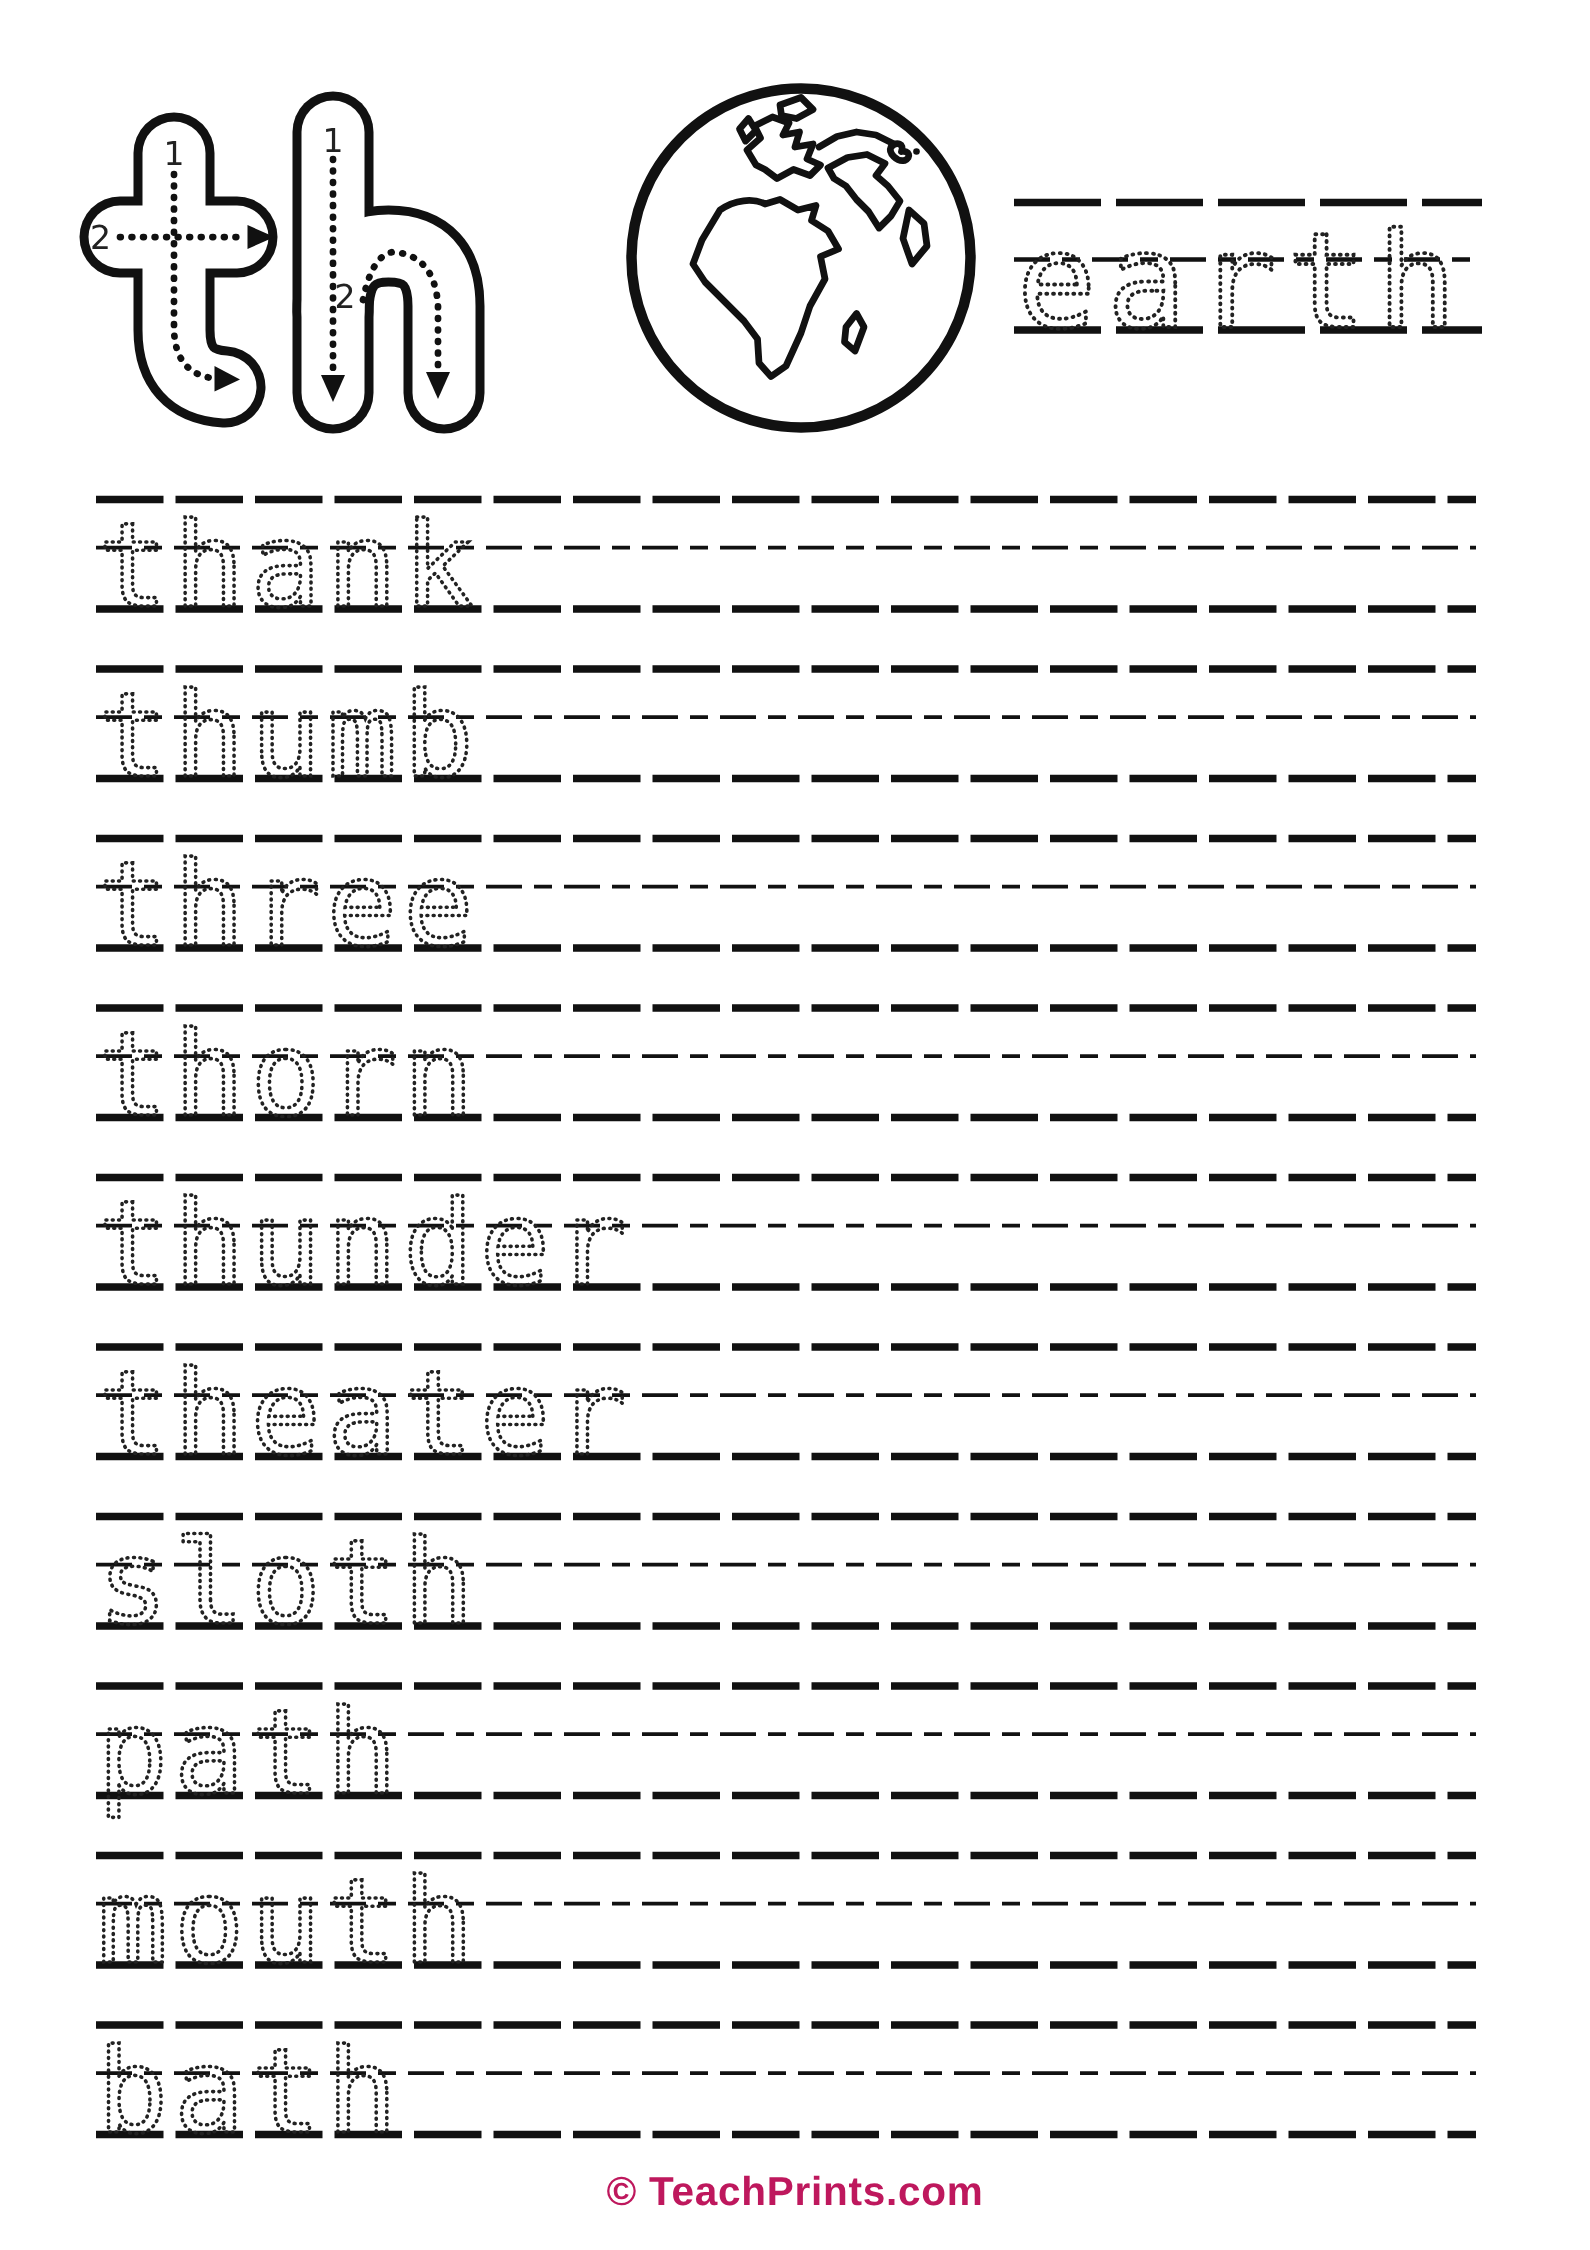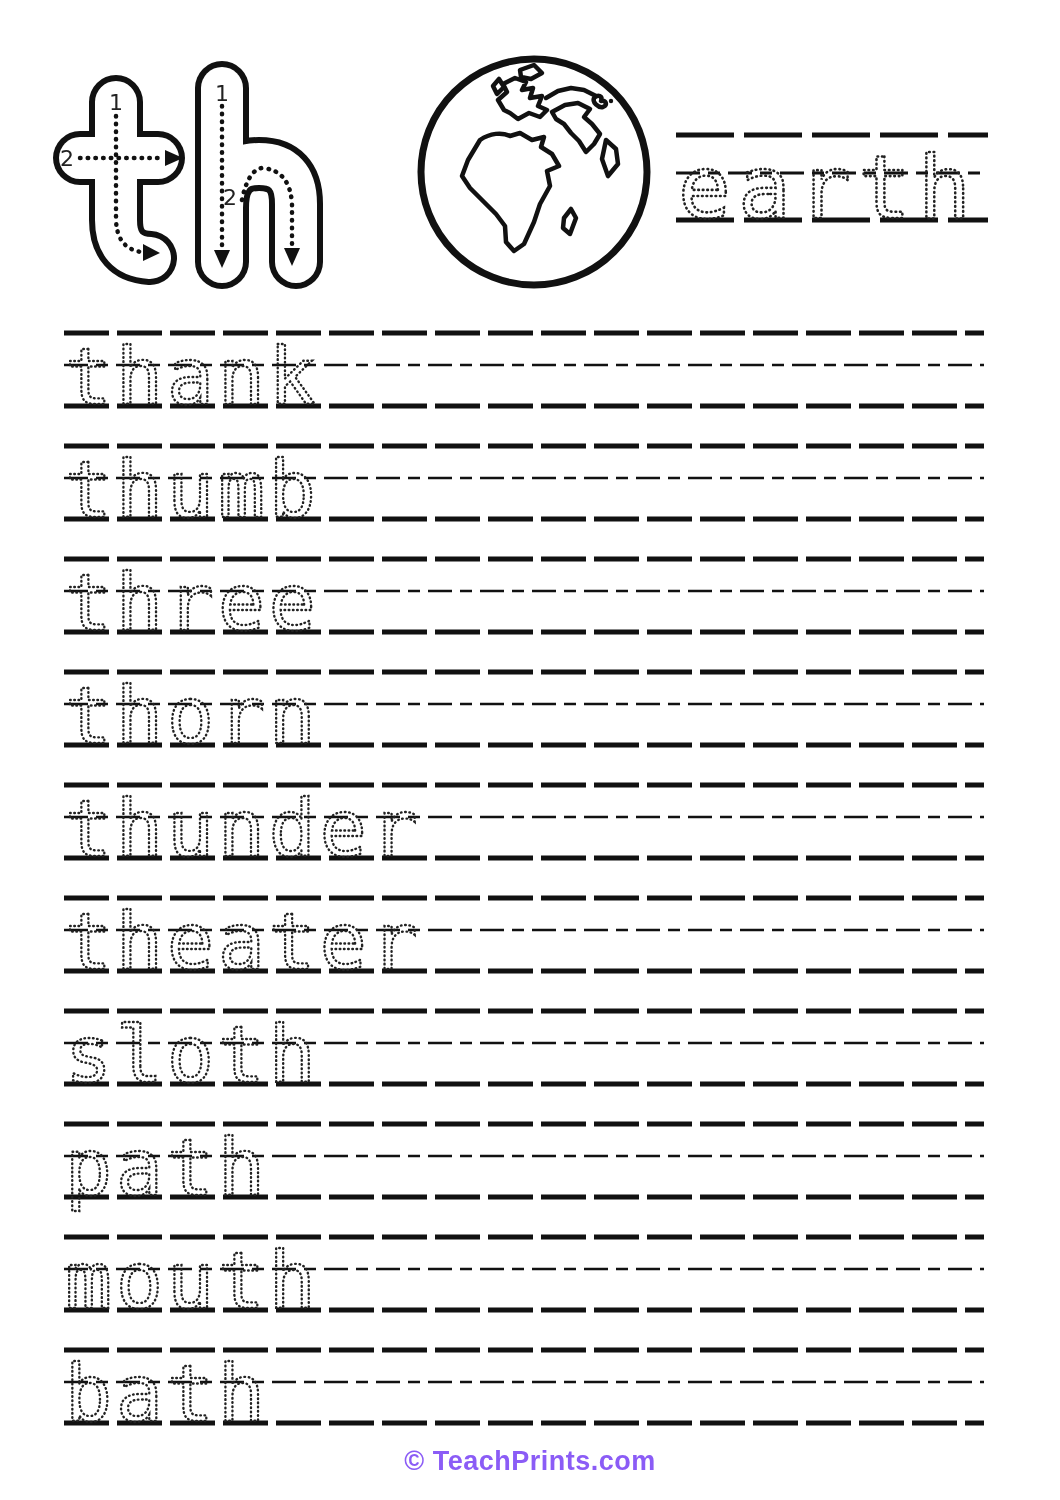--- a/index.html
+++ b/index.html
@@ -42,21 +42,21 @@
 
   
   .rows { position:absolute; left:62px; top:329px; }
   .row-svg { display:block; margin-bottom:13px; }
 
   
   .footer {
     position:absolute; left:0; top:1446px; width:100%;
     text-align:center;
     font-family:"Liberation Sans", sans-serif;
-    font-size:27px; font-weight:600; color:#8b5cf6;
+    font-size:27px; font-weight:600; color:#be185d;
     letter-spacing:0.5px;
   }
 </style>
 </head>
 <body>
 
 <div class="page">
 
   <svg class="digraph-svg" width="300" height="240" viewBox="0 0 300 240" aria-hidden="true">
     <g class="bubble-outline">

